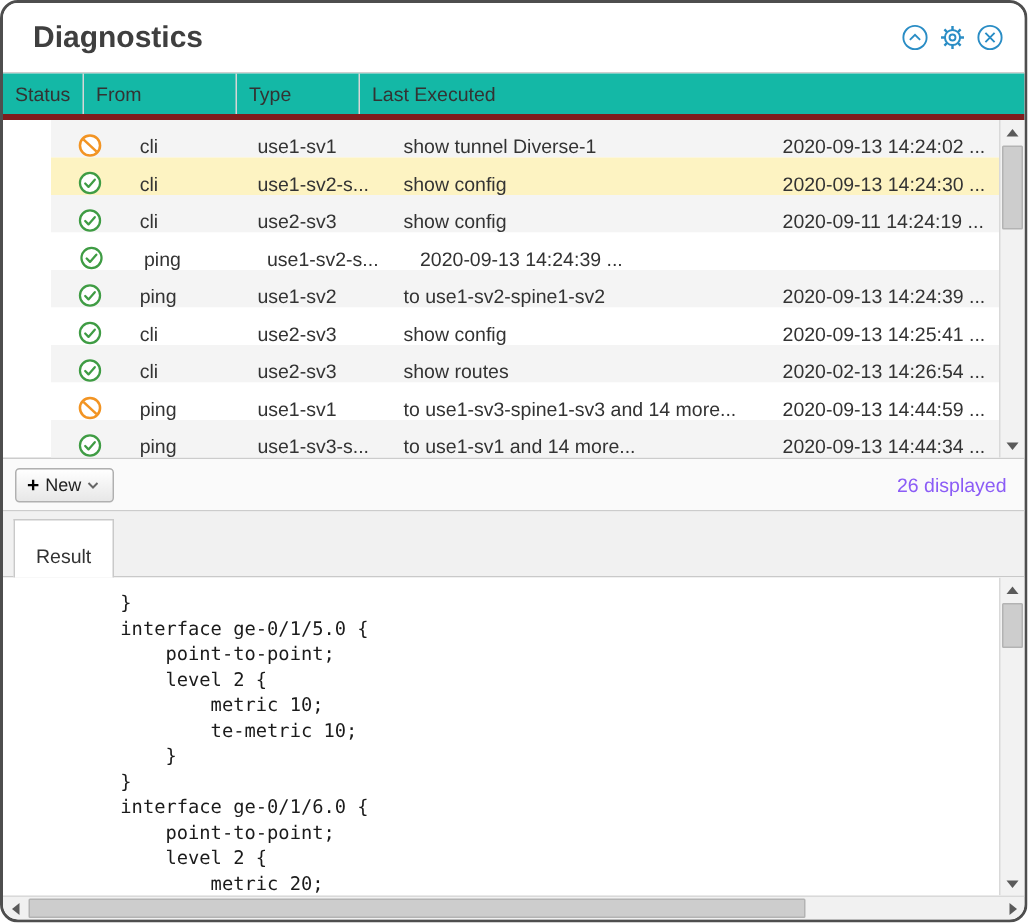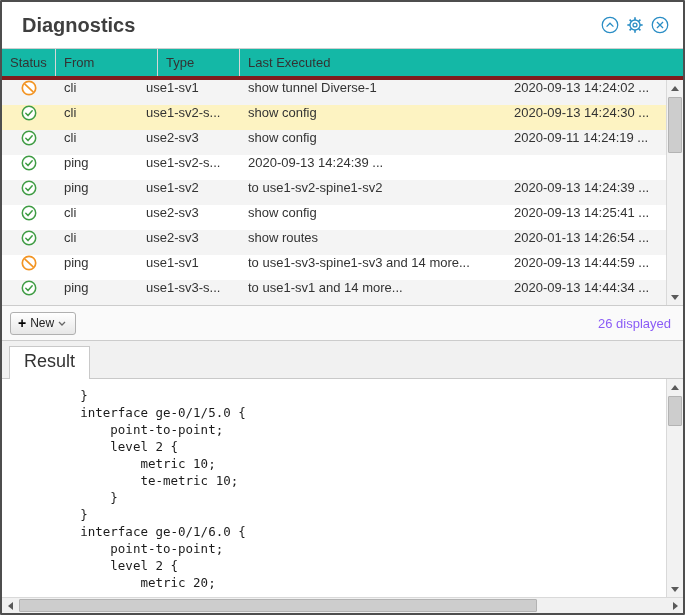--- a/index.html
+++ b/index.html
@@ -1,21 +1,21 @@
 <!DOCTYPE html>
 <html><head>
 <meta charset="utf-8">
 <style>
   * { box-sizing: border-box; margin: 0; padding: 0; }
   html, body { background: #ffffff; }
   body { font-family: "Liberation Sans", sans-serif; }
 
   .window {
     width: 685px; height: 615px;
-    border: 2px solid #4e4e4e; border-radius: 1px;
+    border: 2px solid #4e4e4e; border-radius: 12px;
     overflow: hidden; background: #fff;
     display: flex; flex-direction: column;
   }
 
   
   .titlebar {
     flex: 0 0 47px; display: flex; align-items: center;
     justify-content: space-between; padding: 0 14px 0 20px;
     border-bottom: 1px solid #cfcfcf; background: #fff;
   }
@@ -33,21 +33,21 @@
 
   .c-status { width: 54px; }
   .c-type   { width: 82px; }
   .c-from   { width: 102px; }
   .c-desc   { width: 266px; }
   .cell.c-time { width: 160px; }
 
   
   .grid-body { flex: 0 0 226px; display: flex; background: #fff; border-bottom: 1px solid #cccccc; }
   .rows { width: 664px; }
-  .row { height: 25px; display: flex; align-items: flex-start; font-size: 13px; color: #333; cursor: pointer; background: #fff; }
+  .row { height: 25px; display: flex; align-items: flex-end; font-size: 13px; color: #333; cursor: pointer; background: #fff; margin-left: 32px; }
   .row:nth-child(odd) { background: #f4f4f4; }
   .row.selected { background: #fdf3c2; }
   .cell { padding: 0 8px; white-space: nowrap; overflow: hidden; }
   .cell.c-status { display: flex; align-items: center; justify-content: center; padding: 0; }
   .sicon { display: none; width: 16px; height: 16px; line-height: 0; }
   .row.status-success .icon-success { display: block; }
   .row.status-blocked .icon-blocked { display: block; }
 
   
   .vscroll { width: 17px; background: #f2f2f2; border-left: 1px solid #d9d9d9; position: relative; cursor: default; }
@@ -74,21 +74,21 @@
   .plus { font-weight: 700; font-size: 14px; color: #000; line-height: 1; }
   .count { font-size: 13px; color: #8b5cf6; }
 
   
   .tabstrip {
     flex: 0 0 30px; background: #f1f1f1; border-bottom: 1px solid #c9c9c9;
     display: flex; align-items: flex-end; padding: 4px 0 0 7px;
   }
   .tab {
     background: #fff; border: 1px solid #c9c9c9; border-bottom: none;
-    padding: 4px 14px 7px; font-size: 18px; color: #333;
+    padding: 16px 14px 7px; font-size: 13px; color: #333;
     position: relative; top: 1px; cursor: pointer;
   }
 
   
   .result-pane { flex: 1; display: flex; background: #fff; overflow: hidden; }
   .result-text {
     flex: 1; padding: 8px 0 0 18px;
     font-family: "DejaVu Sans Mono", monospace; font-size: 12.5px; line-height: 17px;
     color: #1b1b1b; white-space: pre; overflow: hidden;
   }
@@ -236,21 +236,21 @@
         <div class="cell c-status">
           <span class="sicon icon-success"><svg width="16" height="16" viewBox="0 0 16 16">
                 <circle cx="8" cy="8" r="6.7" fill="#fff" stroke="#3f9c44" stroke-width="1.5"></circle>
                 <path d="M4.8 8.3l2.2 2.3 4.2-4.8" fill="none" stroke="#3f9c44" stroke-width="1.5" stroke-linecap="round" stroke-linejoin="round"></path>
               </svg></span>
 
         </div>
         <div class="cell c-type">cli</div>
         <div class="cell c-from">use2-sv3</div>
         <div class="cell c-desc">show routes</div>
-        <div class="cell c-time">2020-01-13 14:26:54 ...</div>
+        <div class="cell c-time">2020-02-13 14:26:54 ...</div>
       </div>
 
       <div class="row status-blocked">
         <div class="cell c-status">
 
           <span class="sicon icon-blocked"><svg width="16" height="16" viewBox="0 0 16 16">
                 <circle cx="8" cy="8" r="6.7" fill="#fff" stroke="#f29423" stroke-width="1.7"></circle>
                 <line x1="3.6" y1="3.9" x2="12.4" y2="12.1" stroke="#f29423" stroke-width="1.7"></line>
               </svg></span>
         </div>

